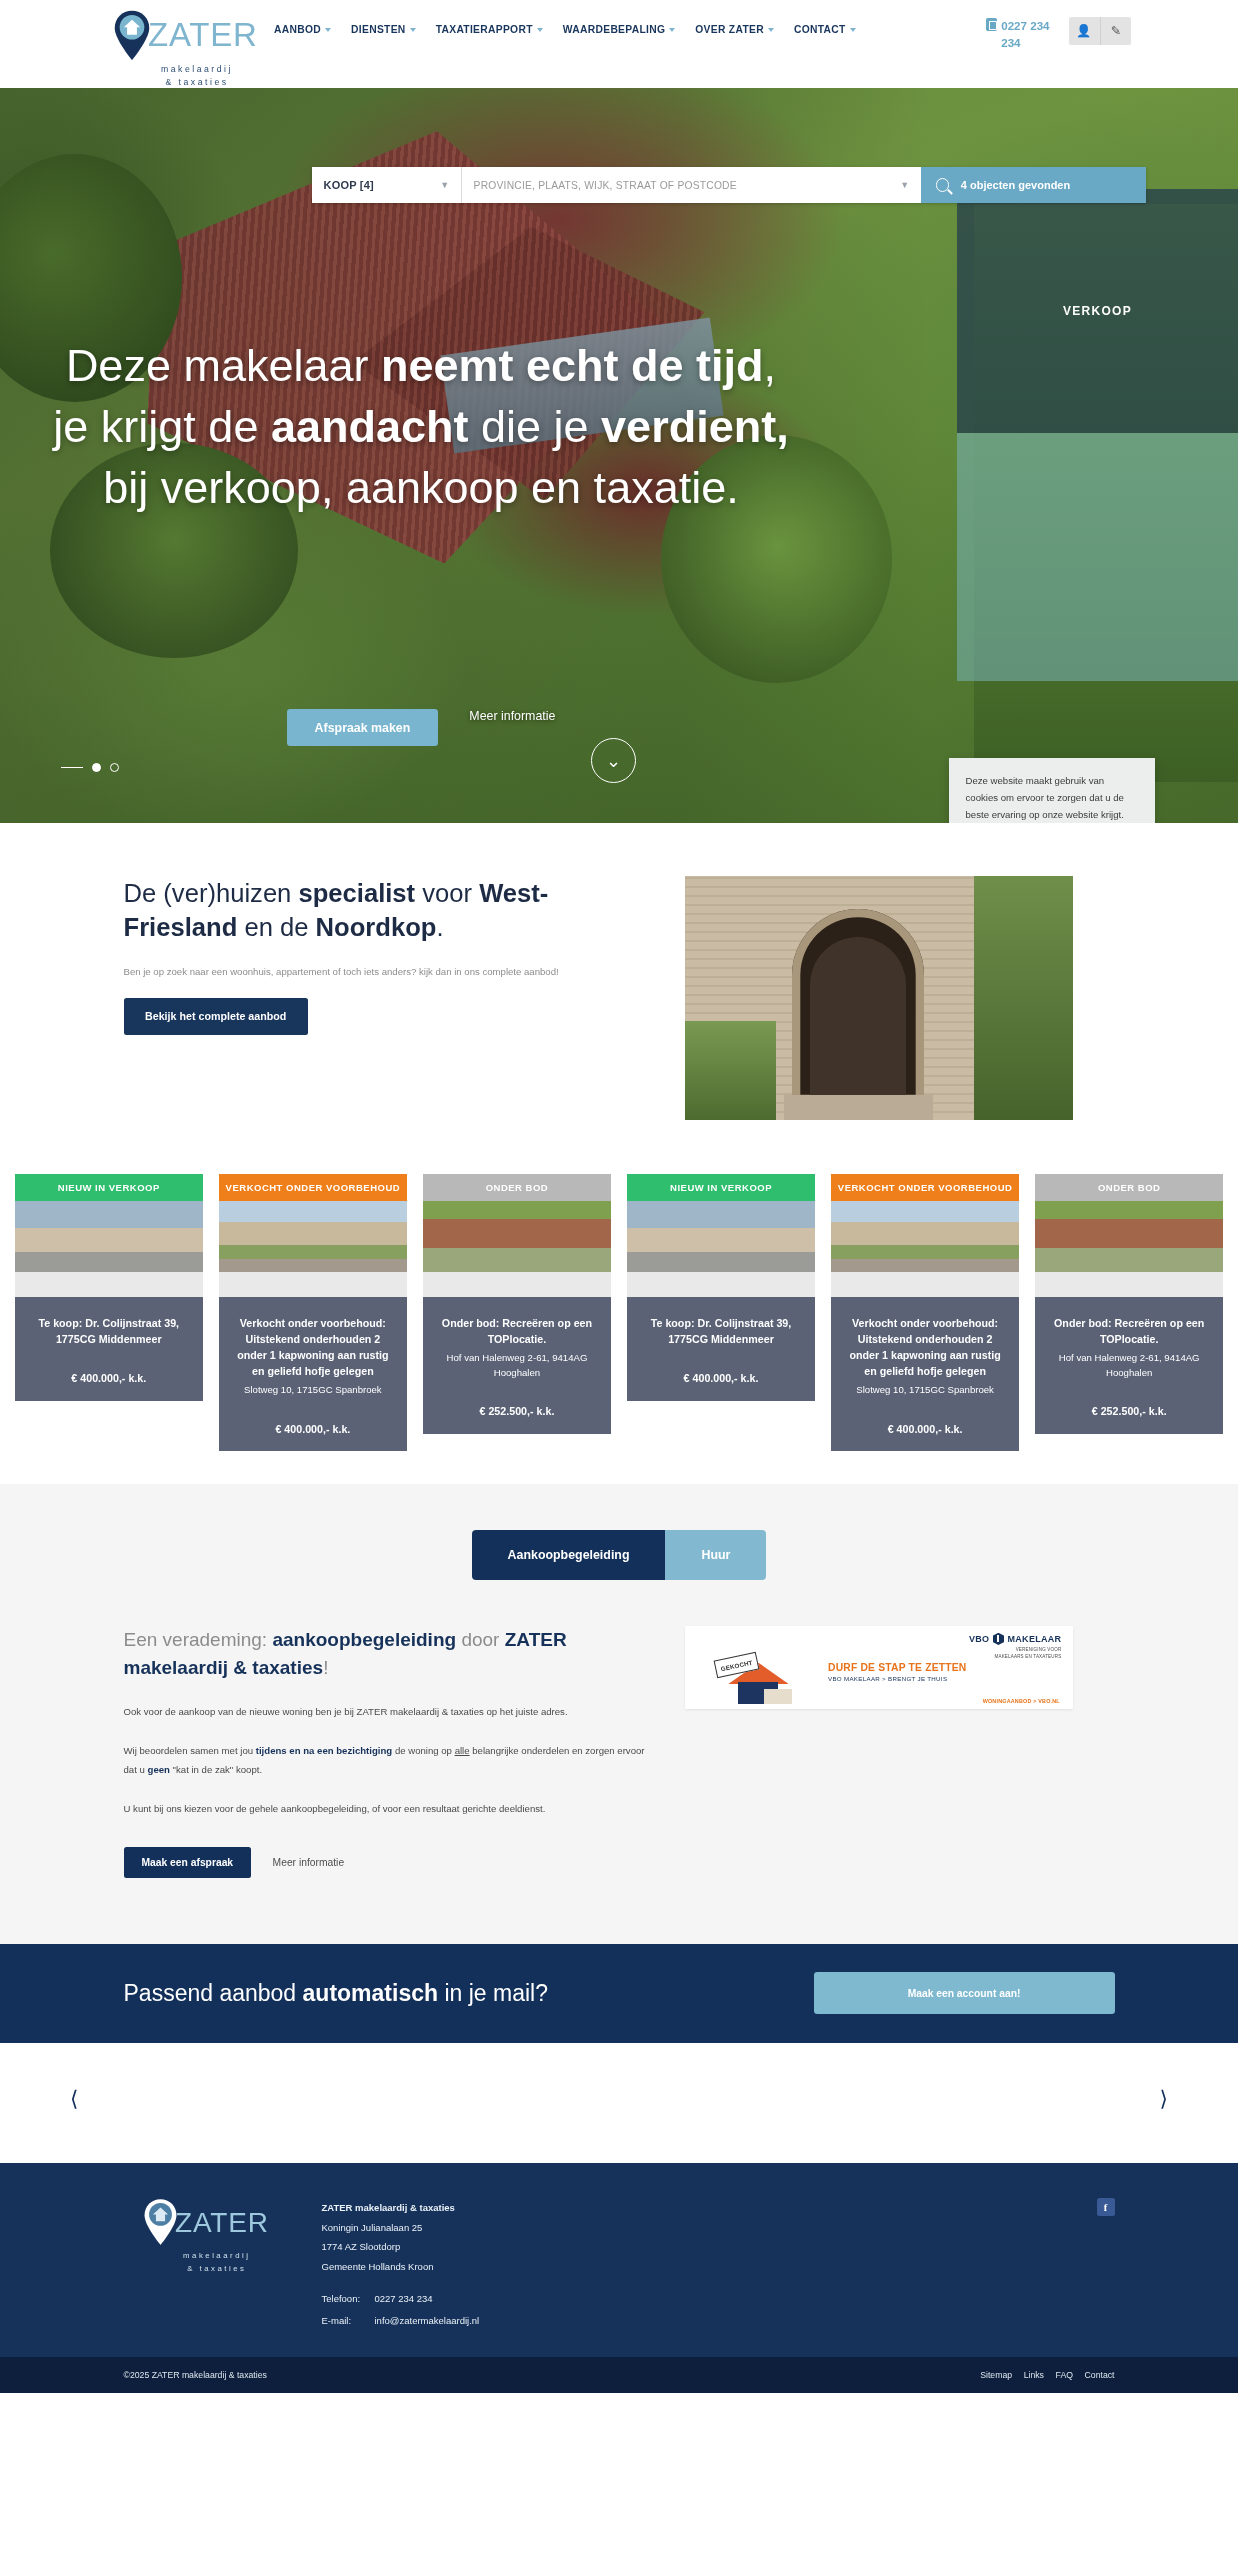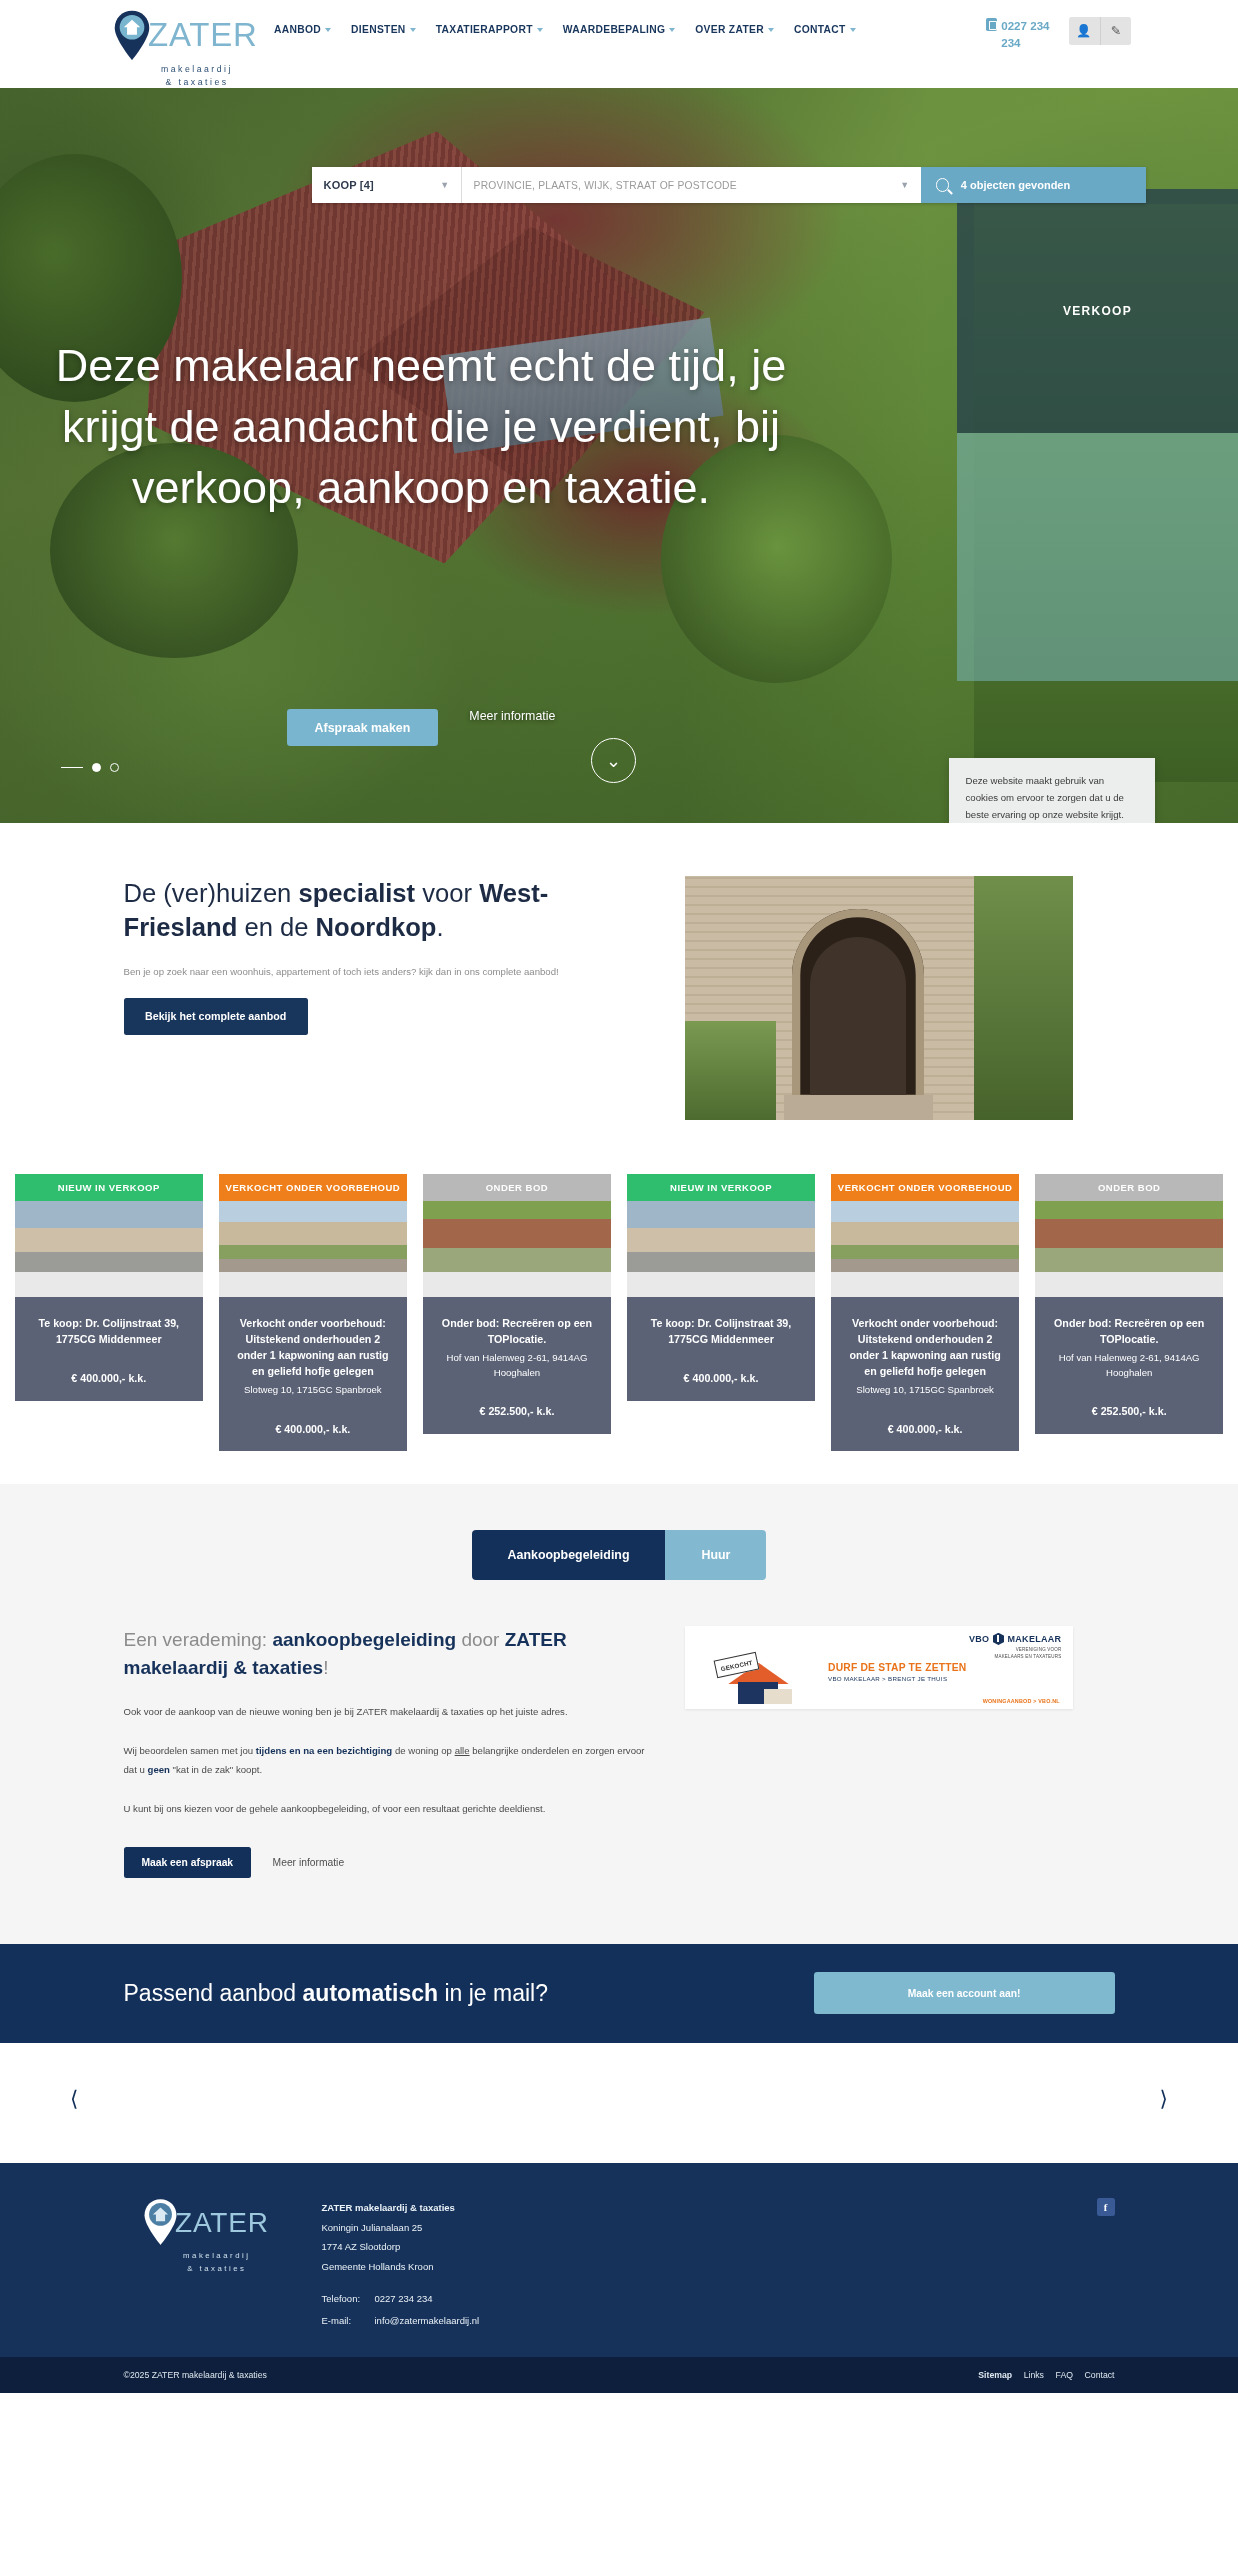--- a/index.html
+++ b/index.html
@@ -79,21 +79,21 @@
     background:#6aa9c6; width:225px; display:flex; align-items:center; gap:11.6px; padding-left:15px;
     color:#fff; font-size:11px; font-weight:700;
   }
   .mag { width:13.2px;height:13.2px;border:1.7px solid #fff;border-radius:50%;position:relative;flex:0 0 13.2px;}
   .mag:after{content:"";position:absolute;width:1.7px;height:5.8px;background:#fff;right:-2.5px;bottom:-4.1px;transform:rotate(-45deg);}
 
   
   .hero-text { position:absolute; left:0; top:248px; width:842px; text-align:center; z-index:12;
     color:#fff; font-size:45px; line-height:1.35; font-weight:300; padding:0 50px;
     text-shadow: 0 1.7px 6.6px rgba(0,0,0,.35); }
-  .hero-text b { font-weight:400; }
+  .hero-text b { font-weight:700; }
   .hero-btns { position:absolute; left:0; top:621px; width:842px; display:flex; justify-content:center; align-items:flex-start; gap:31px; z-index:14;}
   .btn-afspraak { background:#79b5cf; color:#fff; font-weight:700; font-size:12.4px; padding:11.6px 28px; border-radius:3.3px; }
   .lnk-meer { color:#fff; font-size:12.4px; text-shadow:0 0.8px 4.1px rgba(0,0,0,.5); }
 
   
   .hero-panels { position:absolute; right:0; top:101px; width:281px; bottom:0; z-index:11; }
   .hpanel { display:flex; align-items:center; justify-content:center; color:#fff; font-weight:700; font-size:12px; letter-spacing:1.3px;}
   .hp1 { height:244px; background:rgba(22,45,80,.62); }
   .hp2 { height:248px; background:rgba(88,150,160,.55); }
   .hp3 { height:248px; background:rgba(120,180,185,.55); }
@@ -517,21 +517,21 @@
       <div class="f-soc">
         <a class="fb">f</a>
       </div>
     </div>
   </footer>
 
   <div class="footer-bar">
     <div class="footer-bar-inner">
       <span>©2025 ZATER makelaardij &amp; taxaties</span>
       <span class="links" id="footer-links">
-          <a href="#" style="color: rgb(223, 231, 239); text-decoration: none; font-weight: bold;">Sitemap</a>
+          <a href="#" style="color: rgb(223, 231, 239); text-decoration: none;">Sitemap</a>
           <a href="#" style="color: rgb(223, 231, 239); text-decoration: none;">Links</a>
           <a href="#" style="color: rgb(223, 231, 239); text-decoration: none;">FAQ</a>
           <a href="#" style="color: rgb(223, 231, 239); text-decoration: none;">Contact</a>
         </span>
     </div>
   </div>
 
 </div>
 
 

